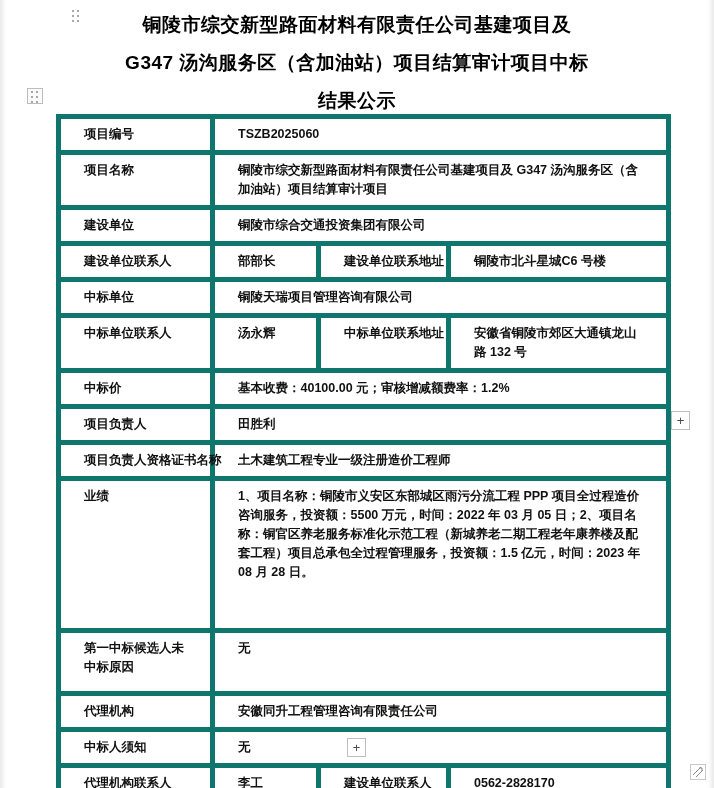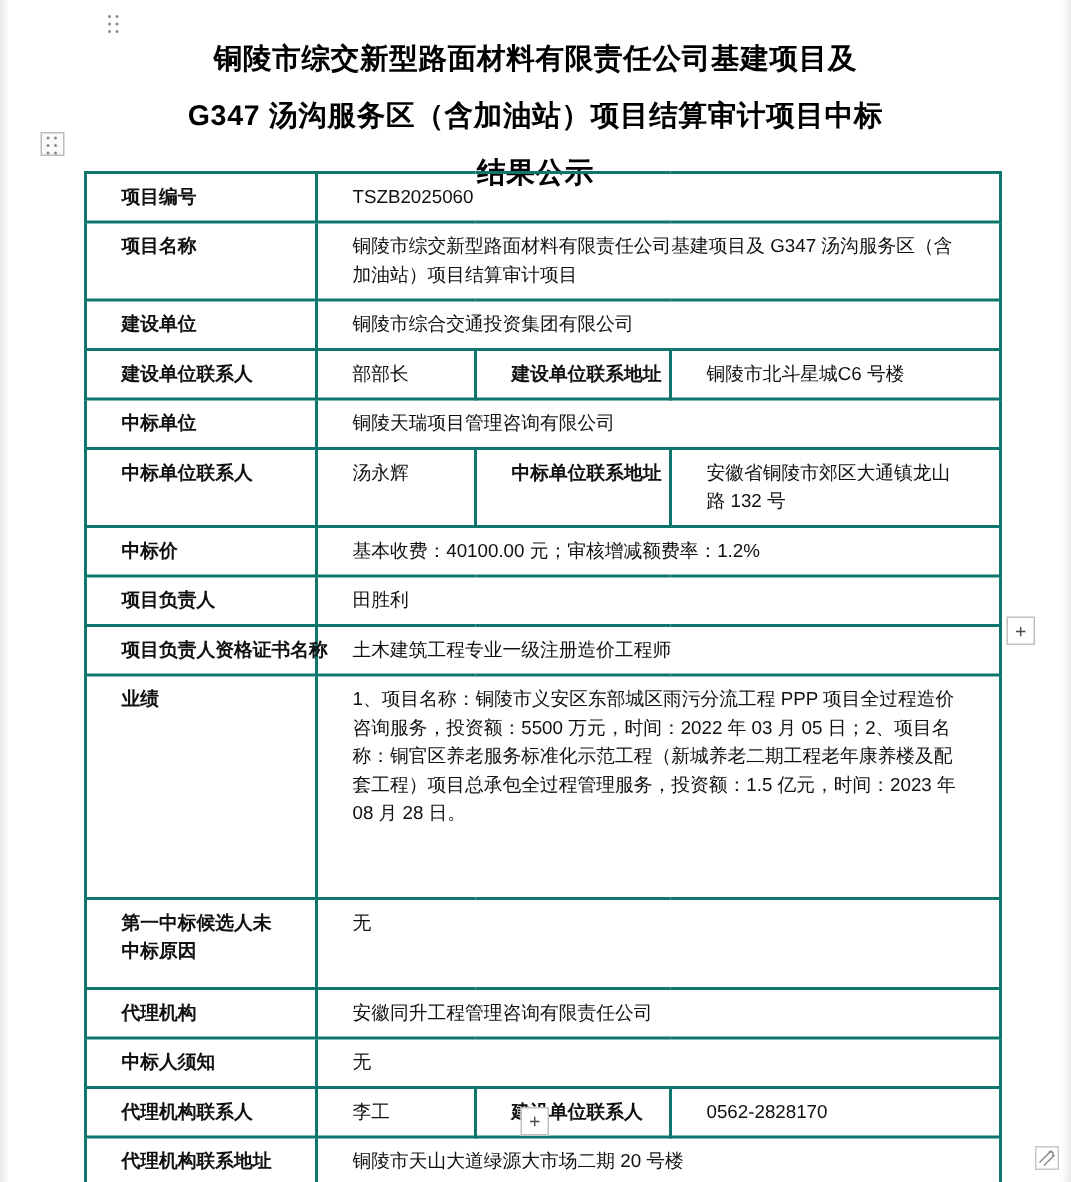--- a/index.html
+++ b/index.html
@@ -68,48 +68,47 @@
     position: absolute;
     left: 64px;
     top: 6px;
     width: 586px;
     text-align: center;
     font-size: 19px;
     font-weight: bold;
     line-height: 38px;
     letter-spacing: 0.5px;
     color: #000;
-    margin-top: 15px;
   }
   .title-line { display: block; white-space: nowrap; }
   .title-line.l2 { letter-spacing: 0.5px; }
 
   
   .doc-table {
     position: absolute;
     left: 56px;
     top: 114px;
     width: 610px;
     border-collapse: collapse;
     table-layout: fixed;
     font-size: 12.5px;
     color: #111;
   }
   .doc-table td {
-    border: 2px solid #0f766e;
+    border: 5px solid #0f766e;
     padding: 6px 23px;
     vertical-align: top;
     line-height: 19px;
     word-break: break-all;
   }
   .lbl {
     font-weight: bold;
     white-space: nowrap;
   }
-  .val { font-weight: normal; }
+  .val { font-weight: bold; }
   .cell-tall { line-height: 20px; }
 
   
   .plus-btn {
     position: absolute;
     width: 19px;
     height: 19px;
     border: 1px solid #bfbfbf;
     background: #ffffff;
     box-sizing: border-box;

